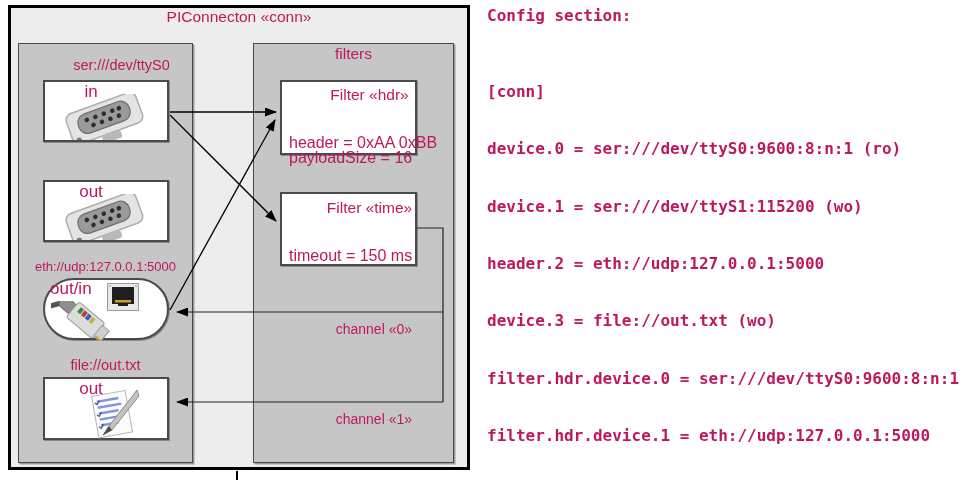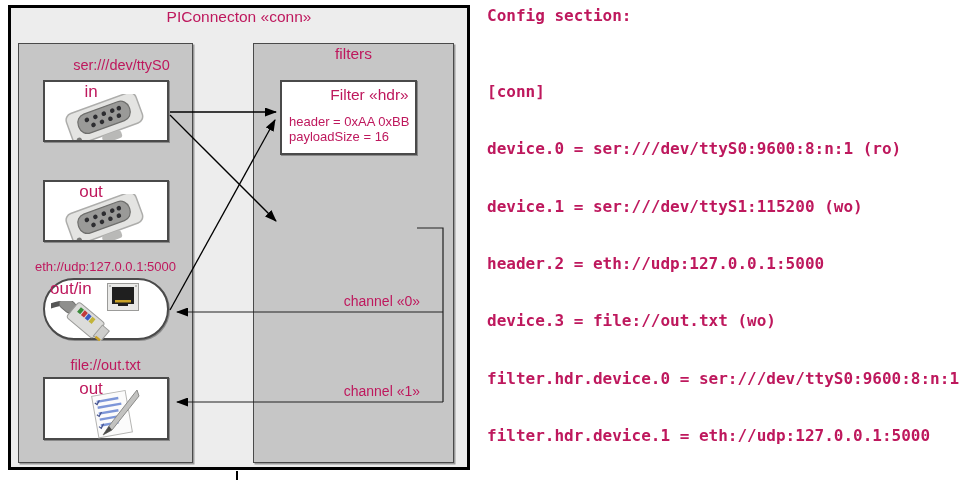--- a/index.html
+++ b/index.html
@@ -26,23 +26,23 @@
              border:2px solid #4a4a4a;box-sizing:border-box;
              box-shadow:1px 1px 0 rgba(0,0,0,0.3);}
   .port-label{position:absolute;top:0px;left:0;right:30px;text-align:center;font-size:17px;}
   .port-label.corner{left:5px;right:auto;top:-1px;text-align:left;}
 
   
   .filter-box{position:absolute;left:280px;width:137px;background:#fff;
               border:2px solid #4a4a4a;box-sizing:border-box;
               box-shadow:1px 1px 0 rgba(0,0,0,0.3);}
   .filter-title{position:absolute;left:0;right:0;text-align:center;font-size:15.5px;margin-left:42px;}
-  .filter-attr{position:absolute;left:7px;font-size:13px;white-space:nowrap;}
-
-  .chan-label{left:255px;width:165px;text-align:right;font-size:14px;}
+  .filter-attr{position:absolute;left:7px;font-size:16px;white-space:nowrap;margin-top:20px;}
+
+  .chan-label{left:247px;width:165px;text-align:right;font-size:14px;margin-top:28px;}
 
   
   .wires{left:0;top:0;pointer-events:none;}
 
   
   .cfg-title{left:487px;top:6px;font-family:"DejaVu Sans Mono",monospace;
              font-weight:bold;font-size:16px;white-space:pre;}
   .cfg-lines{left:487px;top:44px;font-family:"DejaVu Sans Mono",monospace;
              font-weight:bold;font-size:16px;line-height:19.1px;white-space:pre;}
   .tick-mark{left:236px;top:471px;width:2px;height:9px;background:#000;}
@@ -147,20 +147,24 @@
       <path d="M22 38 l-6 9 9-5 z" fill="#4a4a48"></path>
     </svg>
   </div>
 
   <div class="filter-box" style="top:80px;height:75px;">
     <div class="filter-title" style="top:4px;">Filter «hdr»</div>
     <div class="filter-attr" style="top:32px;">header = 0xAA 0xBB</div>
     <div class="filter-attr" style="top:47px;">payloadSize = 16</div>
   </div>
 
+  <div class="filter-box" style="top:192px;height:74px;">
+    <div class="filter-title" style="top:5px;">Filter «time»</div>
+    <div class="filter-attr" style="top:33px;">timeout = 150 ms</div>
+  </div>
 
   <div class="abs chan-label" style="top:293px;">channel «0»</div>
   <div class="abs chan-label" style="top:383px;">channel «1»</div>
 
   <svg class="abs wires" width="964" height="484" viewBox="0 0 964 484">
     <defs>
       <marker id="ah" markerWidth="12" markerHeight="9" refX="11" refY="4.5" orient="auto" markerUnits="userSpaceOnUse">
         <path d="M0,0 L12,4.5 L0,9 z" fill="#000"></path>
       </marker>
     </defs>

